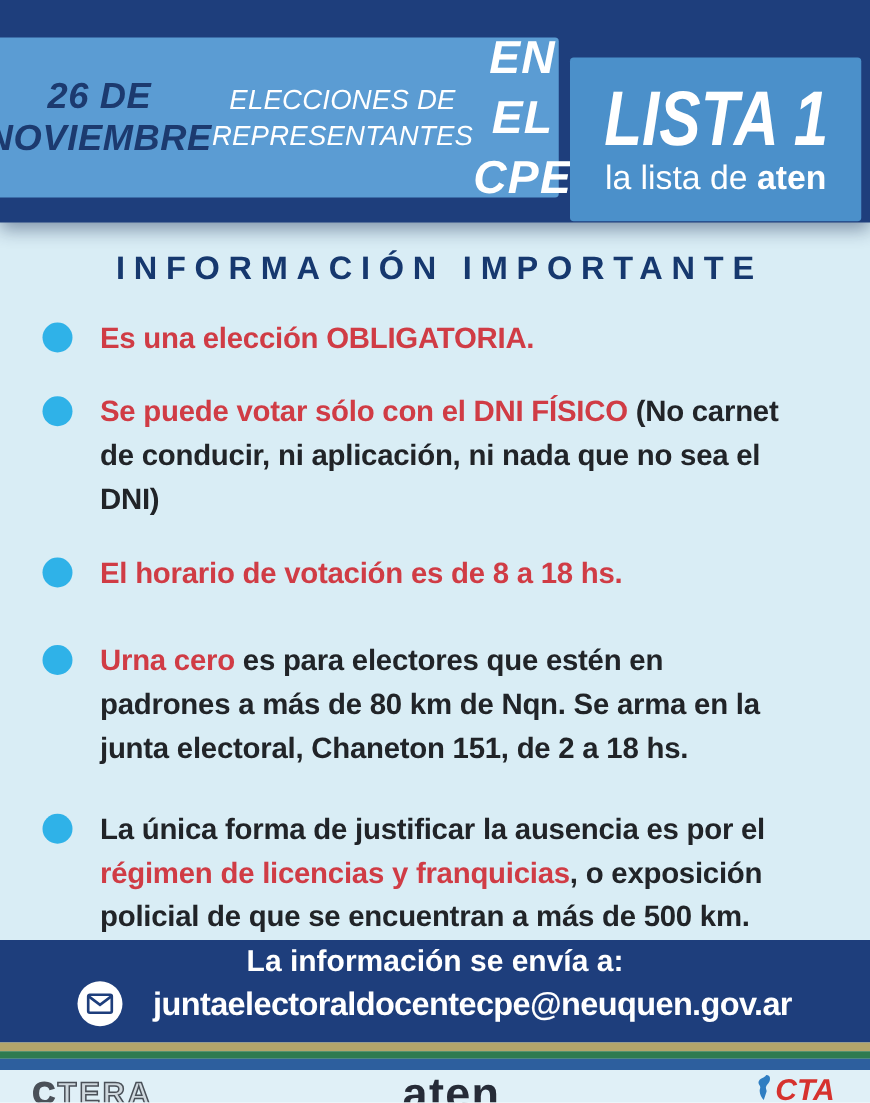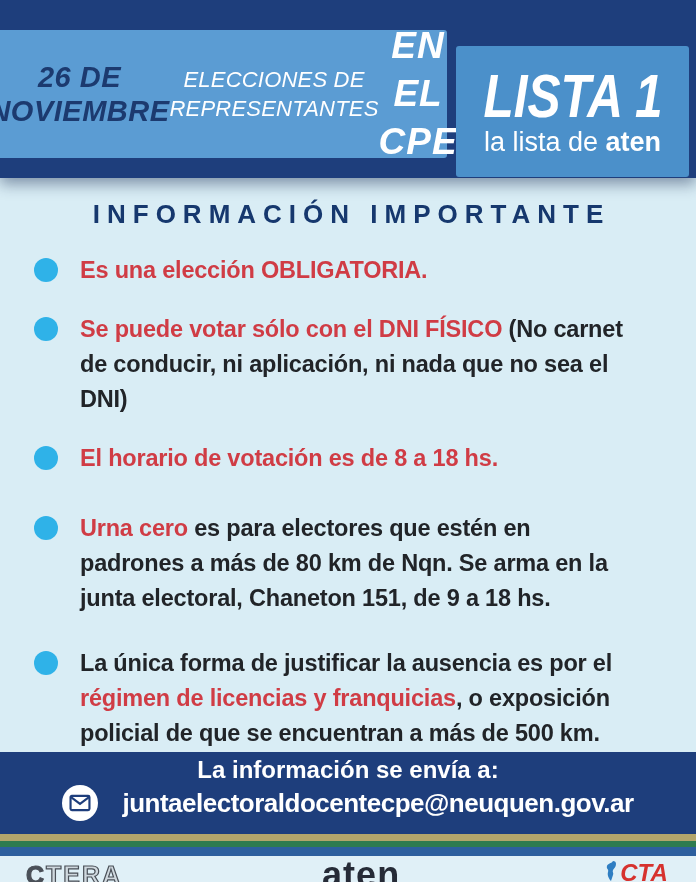--- a/index.html
+++ b/index.html
@@ -118,21 +118,21 @@
 
       <div class="bullet mb35">
         <span class="dot"></span>
         <div class="line"><span class="seg-red">El horario de votación es de 8 a 18 hs.</span></div>
       </div>
 
       <div class="bullet mb30">
         <span class="dot"></span>
         <div class="line"><span class="seg-red">Urna cero </span><span class="seg-dark">es para electores que estén en</span></div>
         <div class="line"><span class="seg-dark">padrones a más de 80 km de Nqn. Se arma en la</span></div>
-        <div class="line"><span class="seg-dark">junta electoral, Chaneton 151, de 9 a 18 hs.</span></div>
+        <div class="line"><span class="seg-dark">junta electoral, Chaneton 151, de 2 a 18 hs.</span></div>
       </div>
 
       <div class="bullet">
         <span class="dot"></span>
         <div class="line"><span class="seg-dark">La única forma de justificar la ausencia es por el</span></div>
         <div class="line"><span class="seg-red">régimen de licencias y franquicias</span><span class="seg-dark">, o exposición</span></div>
         <div class="line"><span class="seg-dark">policial de que se encuentran a más de 500 km.</span></div>
       </div>
 
     </div>

